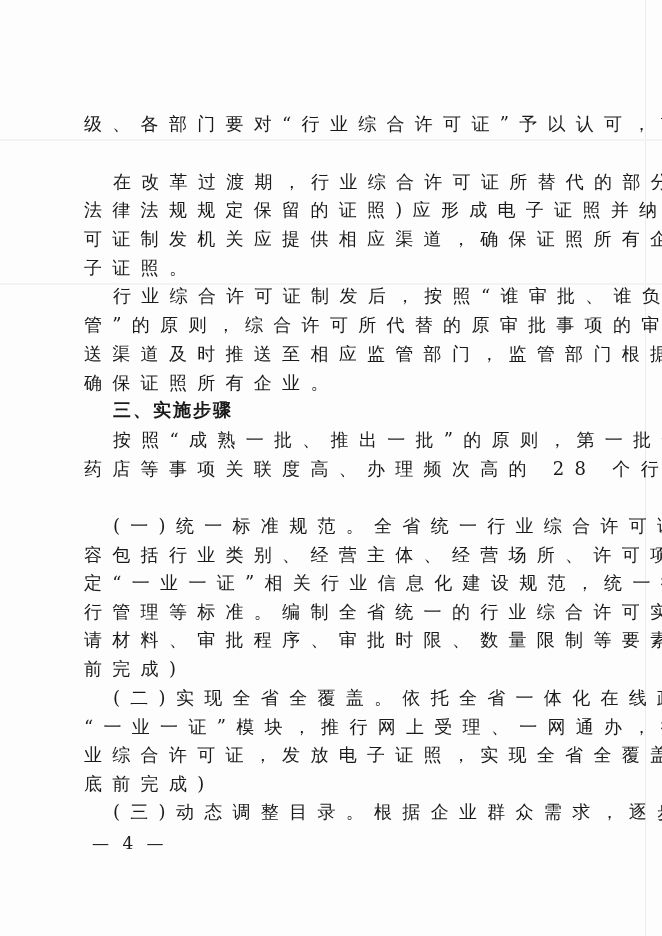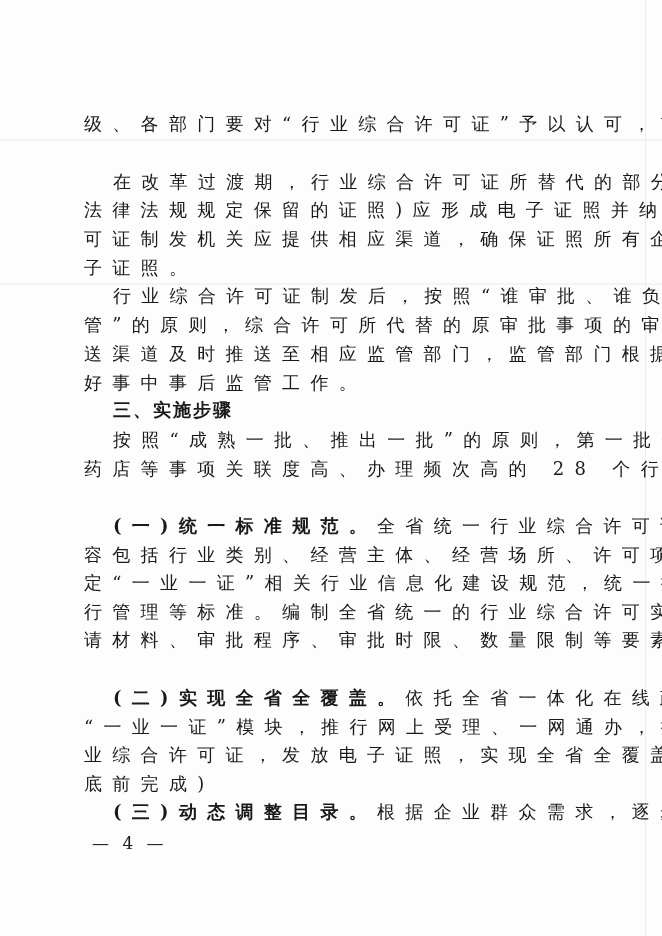--- a/index.html
+++ b/index.html
@@ -12,21 +12,21 @@
   .page { position: absolute; left: 0; top: 0; width: 662px; height: 936px; background: #fdfdfd; }
   .scan-line { position: absolute; left: 645px; top: 0; width: 1px; height: 936px; background: #ececec; }
   .scan-band { position: absolute; left: 0; width: 662px; height: 2px; background: #f3f3f3; }
   .line {
     position: absolute; left: 84px; width: 490px; height: 28px;
     font-size: 18px; line-height: 28px; white-space: nowrap;
     letter-spacing: 10.3px;
   }
   .indent { left: 113px; width: 460px; }
   .heading { font-family: Liberation Mono, monospace; font-weight: bold; letter-spacing: 2px; }
-  .sub { font-weight: bold; }
+  .sub { font-weight: normal; }
   .pagenum {
     position: absolute; left: 92px; top: 830px; font-size: 17px; line-height: 26px;
     font-family: "DejaVu Serif", serif; letter-spacing: 4px;
   }
 </style>
 </head>
 <body>
 
 <div class="page">
   <div class="scan-line"></div>
@@ -34,29 +34,30 @@
   <div class="scan-band" style="top:283px"></div>
 
   <div class="line" style="top:110px">级、各部门要对“行业综合许可证”予以认可，市场主体凭行业综合</div>
   <div class="line indent" style="top:168px">在改革过渡期，行业综合许可证所替代的部分原许可证(现行</div>
   <div class="line" style="top:196px">法律法规规定保留的证照)应形成电子证照并纳入电子证照库，许</div>
   <div class="line" style="top:225px">可证制发机关应提供相应渠道，确保证照所有企业(人)可获取电</div>
   <div class="line" style="top:254px">子证照。</div>
   <div class="line indent" style="top:282px">行业综合许可证制发后，按照“谁审批、谁负责，谁主管、谁监</div>
   <div class="line" style="top:311px">管”的原则，综合许可所代替的原审批事项的审批信息应按照原推</div>
   <div class="line" style="top:340px">送渠道及时推送至相应监管部门，监管部门根据推送信息统筹做</div>
-  <div class="line" style="top:369px">好事中事后监管工作。</div>
+  <div class="line" style="top:369px">确保证照所有企业。</div>
   <div class="line indent heading" style="top:397px">三、实施步骤</div>
   <div class="line indent" style="top:426px">按照“成熟一批、推出一批”的原则，第一批选取餐饮、便利店、</div>
   <div class="line" style="top:455px">药店等事项关联度高、办理频次高的 28 个行业组织实施，逐步扩</div>
   <div class="line indent" style="top:512px"><span class="sub">(一)统一标准规范。</span><span>全省统一行业综合许可证样式，版面内</span></div>
   <div class="line" style="top:541px">容包括行业类别、经营主体、经营场所、许可项目和发证机关。制</div>
   <div class="line" style="top:569px">定“一业一证”相关行业信息化建设规范，统一接口、数据采集、运</div>
   <div class="line" style="top:598px">行管理等标准。编制全省统一的行业综合许可实施规范，统一申</div>
   <div class="line" style="top:626px">请材料、审批程序、审批时限、数量限制等要素。(2022 年 12 月底</div>
+  <div class="line" style="top:655px">前完成)</div>
   <div class="line indent" style="top:684px"><span class="sub">(二)实现全省全覆盖。</span><span>依托全省一体化在线政务服务平台开发</span></div>
   <div class="line" style="top:713px">“一业一证”模块，推行网上受理、一网通办，按照统一标准制发行</div>
   <div class="line" style="top:741px">业综合许可证，发放电子证照，实现全省全覆盖。(2022 年 12 月</div>
   <div class="line" style="top:770px">底前完成)</div>
   <div class="line indent" style="top:798px"><span class="sub">(三)动态调整目录。</span><span>根据企业群众需求，逐步扩大改革范围</span></div>
 
   <div class="pagenum">— 4 —</div>
 </div>
 
 </body></html>

